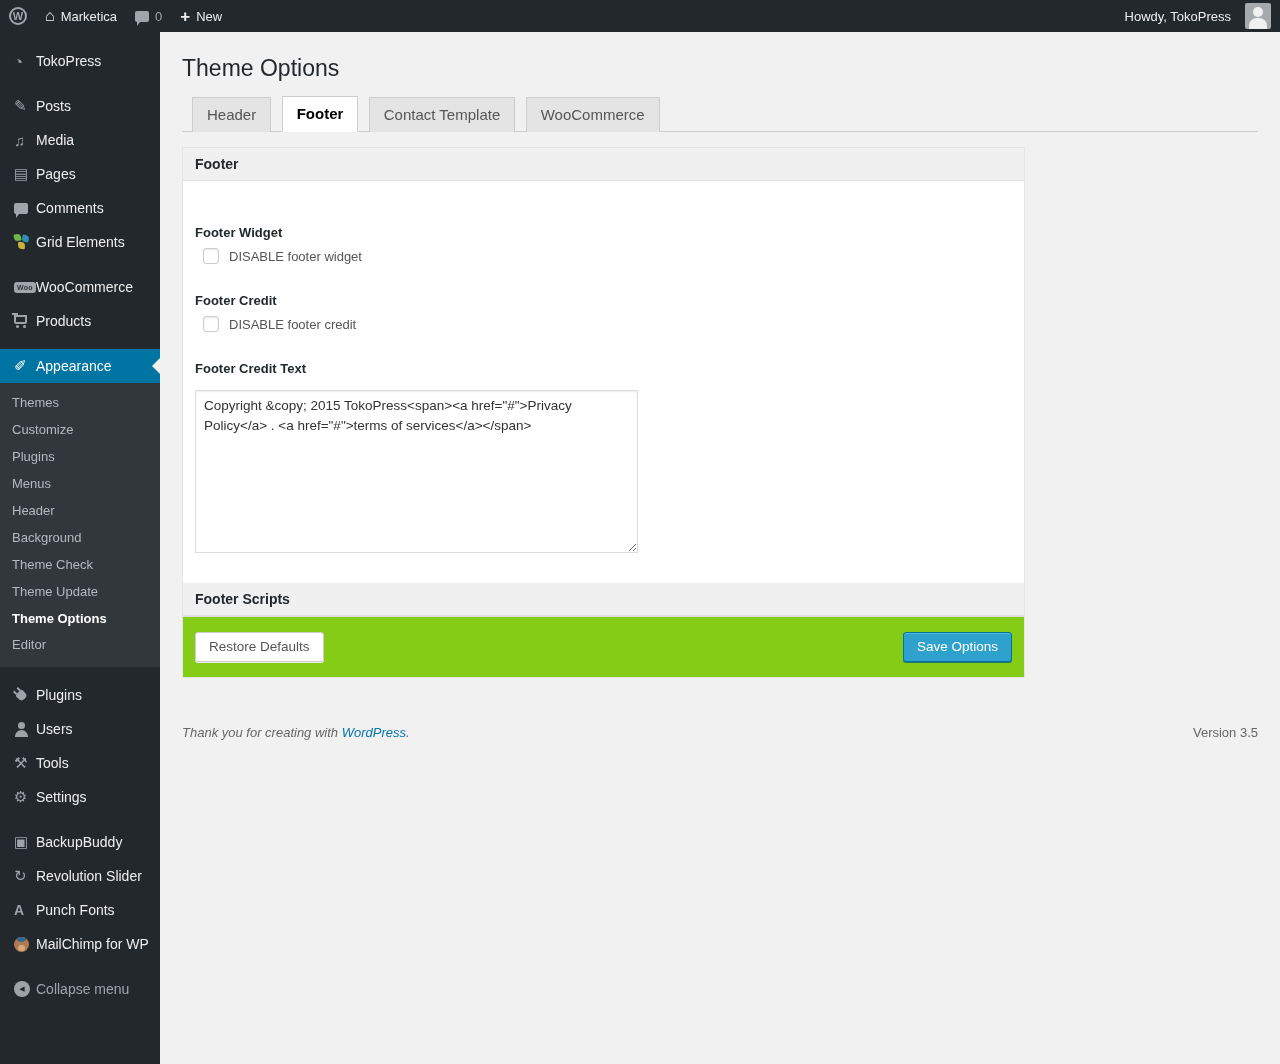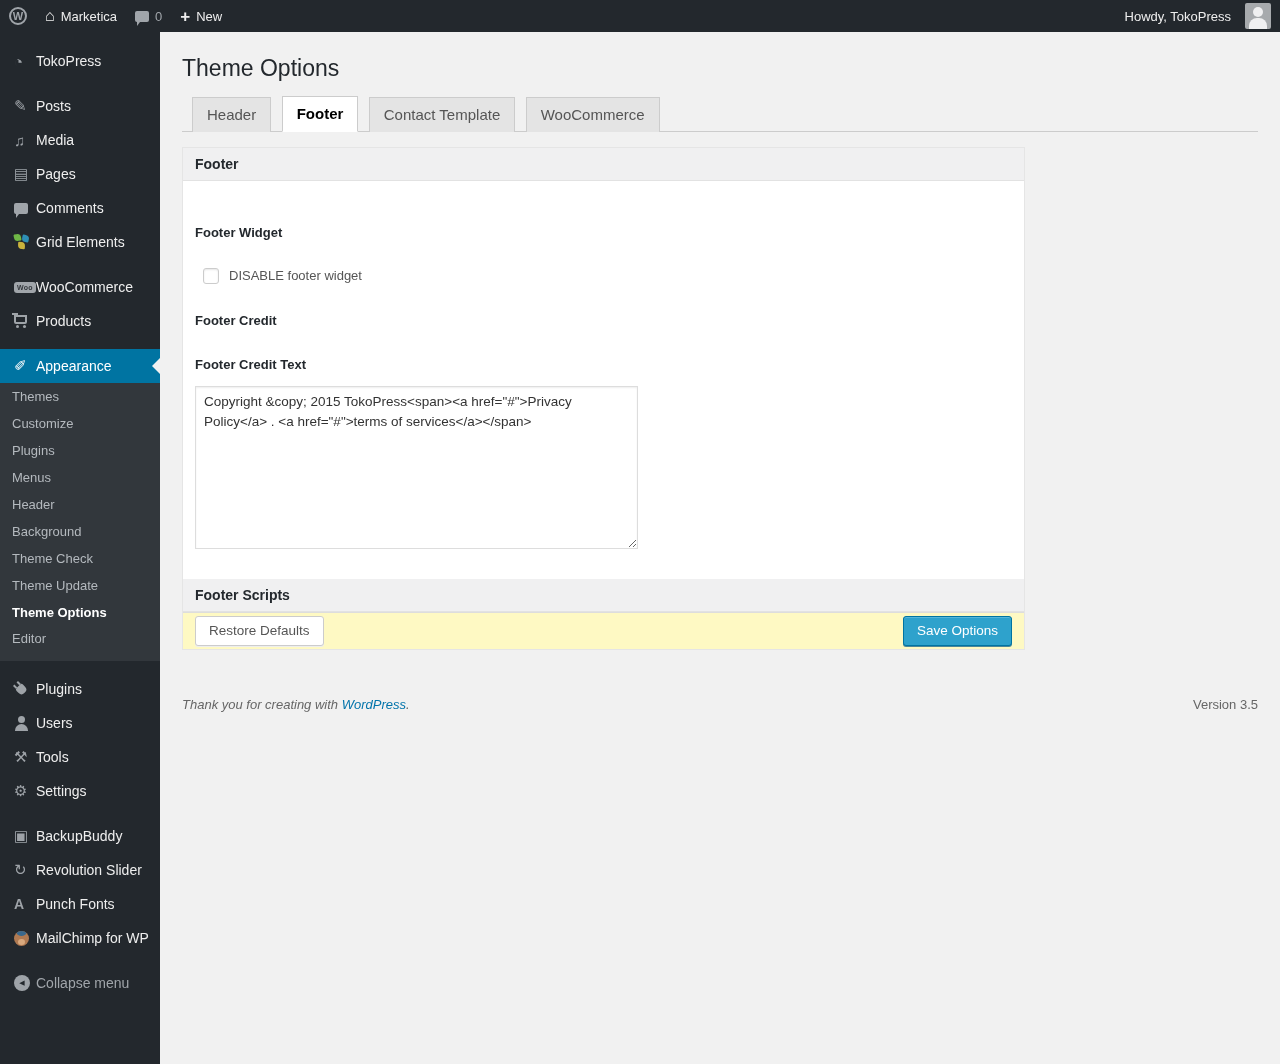--- a/index.html
+++ b/index.html
@@ -25,21 +25,21 @@
 
   
   .sidebar { position:fixed; top:32px; left:0; bottom:0; width:160px; background:#23282d; padding-top:12px; z-index:40; }
   .mi { display:flex; align-items:center; height:34px; padding-left:14px; font-size:14px; color:#eee; cursor:pointer; }
   .mi-icon { width:22px; min-width:22px; font-size:15px; color:#9ea3a8; display:flex; align-items:center; }
   .mi-gap { height:11px; }
   .mi.current { background:#0074a2; color:#fff; position:relative; }
   .mi.current .mi-icon { color:#fff; }
   .mi.current:after { content:""; position:absolute; right:0; top:50%; margin-top:-8px;
     border:8px solid transparent; border-right-color:#f1f1f1; }
-  .submenu { background:#32373c; padding:1px 0 8px; }
+  .submenu { background:#32373c; padding:7px 0 8px; }
   .sub-item { display:block; padding:6px 12px; font-size:13px; color:#b4b9be; cursor:pointer; line-height:1.15; }
   .sub-item.current-sub { color:#fff; font-weight:bold; }
   
   .grid-ic { position:relative; height:18px; }
   .grid-ic i { position:absolute; width:7px; height:7px; border-radius:1px 4px 1px 4px; }
   .grid-ic .g1 { background:#6fb746; left:0; top:1px; transform:rotate(-12deg); }
   .grid-ic .g2 { background:#2e8fb5; left:8px; top:2px; transform:rotate(14deg); }
   .grid-ic .g3 { background:#c9b23c; left:4px; top:9px; transform:rotate(4deg); }
   .woo-badge { background:#a0a5aa; color:#32373c; font-size:7px; font-weight:bold; border-radius:3px;
     padding:2px 3px; line-height:1; letter-spacing:.2px; }
@@ -67,32 +67,32 @@
     border:1px solid #ccc; border-bottom:none; background:#e4e4e4; color:#555; font-size:15px;
     line-height:16px; cursor:pointer; text-decoration:none; }
   .nav-tab-active { background:#fff; color:#000; font-weight:bold; border-bottom:1px solid #fff; }
 
   .panel { margin-top:15px; width:843px; background:#fff; border:1px solid #e5e5e5; }
   .section-bar { background:#f0f0f1; padding:9px 12px; font-size:14px; font-weight:bold; color:#23282d;
     border-bottom:1px solid #e2e2e2; line-height:14px; }
   .white-gap { height:18px; background:#fff; }
   .fields { padding:26px 12px 30px; }
   .field-label { font-size:13px; font-weight:bold; color:#23282d; }
-  .check-row { display:flex; gap:10px; margin-top:28px; font-size:13px; color:#555;padding-left:8px; }
+  .check-row { display:flex; align-items:center; gap:10px; margin-top:8px; font-size:13px; color:#555;padding-left:8px; }
   .wp-checkbox { -webkit-appearance:none; appearance:none; width:16px; height:16px; background:#fff;
     border:1px solid #ccc; border-radius:3px; box-shadow:inset 0 1px 2px rgba(0,0,0,.1); cursor:pointer; }
   .mt28 { margin-top:29px; }
   textarea.wp-textarea { display:block; margin-top:14px; width:443px; height:163px; border:1px solid #ddd;
     box-shadow:inset 0 1px 2px rgba(0,0,0,.07); padding:5px 8px; font-family:"Liberation Sans","DejaVu Sans",sans-serif;
     font-size:13.5px; line-height:1.45; color:#333; resize:both; outline:none; }
   textarea.short { height:153px; }
   .script-row { display:flex; align-items:flex-start; }
   .description { width:312px; padding-left:19px; margin-top:16px; font-size:13px; color:#666; line-height:1.5; }
   .fields-bottom-space { height:53px; }
-  .panel-footer { background:#fef9c3; border-top:1px solid #ddd; padding:3px 12px; display:flex;
+  .panel-footer { background:#84cc16; border-top:1px solid #ddd; padding:15px 12px; display:flex;
     justify-content:space-between; align-items:center; }
   .button { font-family:inherit; font-size:13.5px; padding:6px 13px; border-radius:3px; cursor:pointer; line-height:1.15; }
   .button-secondary { background:#fff; border:1px solid #ccc; color:#555; box-shadow:0 1px 0 #eee; }
   .button-primary { background:#2ea2cc; border:1px solid #0074a2; color:#fff;
     box-shadow:inset 0 1px 0 rgba(120,200,230,.5), 0 1px 0 rgba(0,86,132,.7); }
 
   .page-footer { width:1076px; display:flex; justify-content:space-between; align-items:baseline;
     padding:47px 0 18px; font-size:13px; color:#666; }
   .thanks { font-style:italic; }
   .thanks a { color:#0073aa; text-decoration:none; font-style:italic; cursor:pointer;margin-top:48px; }
@@ -250,20 +250,24 @@
     <div class="white-gap"></div>
 
     <div class="fields">
       <div class="field-label">Footer Widget</div>
       <div class="check-row">
         <input type="checkbox" class="wp-checkbox" style="">
         <span>DISABLE footer widget</span>
       </div>
 
       <div class="field-label mt28">Footer Credit</div>
+      <div class="check-row">
+        <input type="checkbox" class="wp-checkbox" style="">
+        <span>DISABLE footer credit</span>
+      </div>
 
       <div class="field-label mt28">Footer Credit Text</div>
       <textarea class="wp-textarea" spellcheck="false" style="">Copyright &amp;copy; 2015 TokoPress&lt;span&gt;&lt;a href="#"&gt;Privacy Policy&lt;/a&gt; . &lt;a href="#"&gt;terms of services&lt;/a&gt;&lt;/span&gt;</textarea>
     </div>
 
     <div class="section-bar">Footer Scripts</div>
 
 
     <div class="panel-footer">
       <button class="button button-secondary">Restore Defaults</button>

